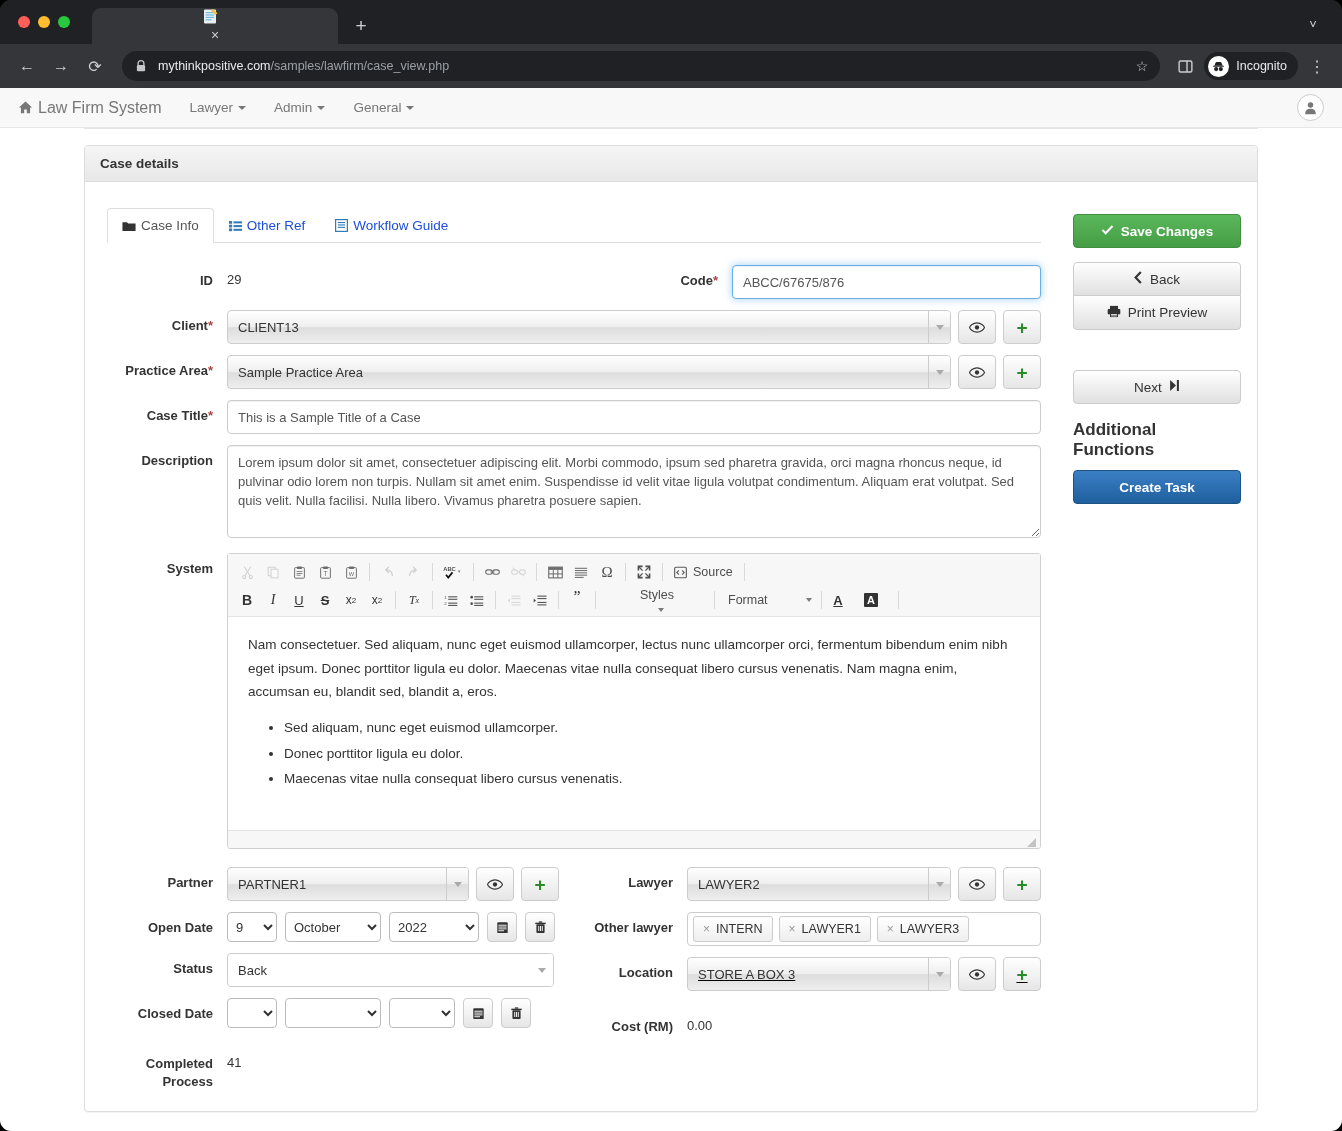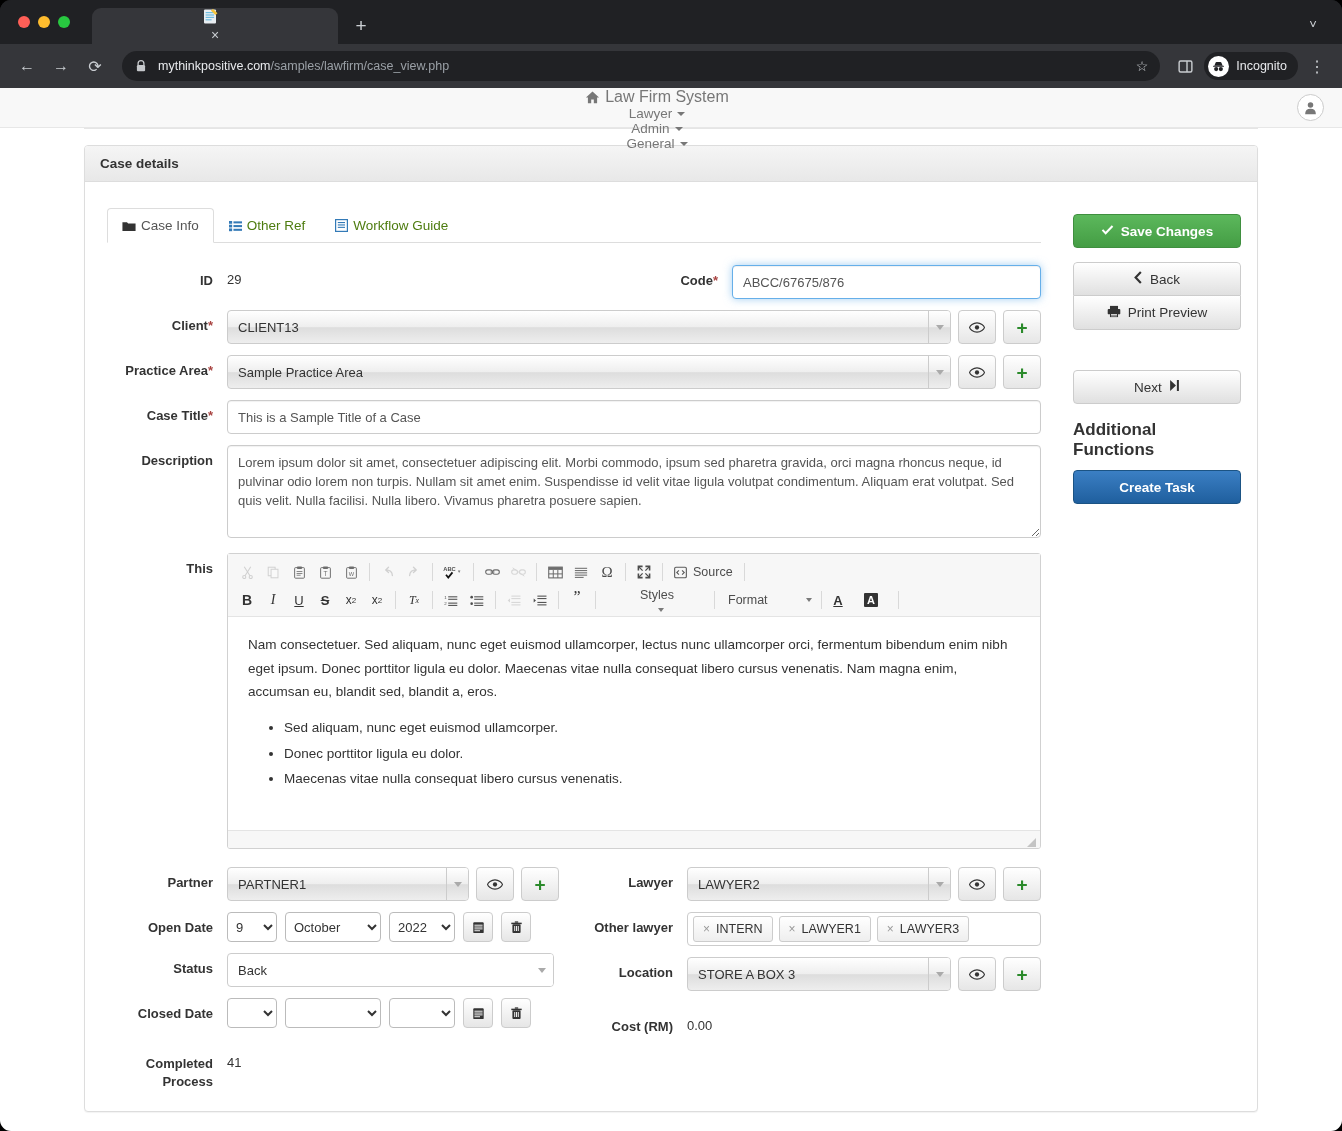--- a/index.html
+++ b/index.html
@@ -85,21 +85,21 @@
 
   
   .viewport {
     position:absolute; left:0; top:88px; width:1342px; height:1043px;
     background:#fff; overflow:hidden;
   }
 
   
   .navbar {
     height:40px; background:#f8f8f8; border-bottom:1px solid #e7e7e7;
-    display:flex; align-items:center; padding:0 18px; position:relative;flex-direction:column;
+    display:flex; align-items:center; padding:0 18px; position:relative;
   }
   .brand {
     font-size:16px; color:#777; display:flex; align-items:center;
     margin-right:28px; cursor:pointer; white-space:nowrap;
   }
   .brand .home-ic { margin-right:5px; display:flex; }
   .navitem {
     font-size:13.5px; color:#777; margin-right:28px; cursor:pointer;
     display:flex; align-items:center; white-space:nowrap;
   }
@@ -143,21 +143,21 @@
   .panel-body { padding:26px 22px 10px 22px; }
 
   
   .row-flex { display:flex; align-items:flex-start; }
   .col-main { width:934px; flex:0 0 auto; }
   .col-side { width:168px; flex:0 0 auto; margin-left:32px; padding-top:6px; }
 
   
   .navtabs { display:flex; border-bottom:1px solid #ddd; margin-bottom:22px; }
   .navtab {
-    padding:9px 14px; font-size:13.5px; color:#4d7c0f; cursor:pointer;
+    padding:9px 14px; font-size:13.5px; color:#1d4ed8; cursor:pointer;
     border:1px solid transparent; margin-bottom:-1px; border-radius:4px 4px 0 0;
     display:flex; align-items:center; white-space:nowrap;
   }
   .navtab.active { color:#555; background:#fff; border-color:#ddd #ddd #fff; cursor:default;}
   .navtab .tico { margin-right:5px; display:flex; align-items:center;}
 
   
   .fg { display:flex; align-items:flex-start; margin-bottom:11px; }
   .lbl {
     flex:0 0 auto; text-align:right; font-size:13px; font-weight:bold; color:#333;
@@ -497,21 +497,21 @@
               </div>
 
               <div class="fg">
                 <div class="lbl" style="width:120px;">Description</div>
                 <div class="ctl">
                   <textarea class="inp" style="">Lorem ipsum dolor sit amet, consectetuer adipiscing elit. Morbi commodo, ipsum sed pharetra gravida, orci magna rhoncus neque, id pulvinar odio lorem non turpis. Nullam sit amet enim. Suspendisse id velit vitae ligula volutpat condimentum. Aliquam erat volutpat. Sed quis velit. Nulla facilisi. Nulla libero. Vivamus pharetra posuere sapien.</textarea>
                 </div>
               </div>
 
               <div class="fg">
-                <div class="lbl" style="width:120px;">This</div>
+                <div class="lbl" style="width:120px;">System</div>
                 <div class="ctl">
                   <div class="cke">
                     <div class="cke-top">
 
                       <div class="cke-row">
                         <div class="cke-btn dis">
                           <svg viewBox="0 0 16 16" width="13" height="13">
                               <path d="M4 1 L11 12 M12 1 L5 12" stroke="#8a8a8a" stroke-width="1.3" fill="none"></path>
                               <circle cx="4" cy="13.6" r="1.9" fill="none" stroke="#8a8a8a" stroke-width="1.3"></circle>
                               <circle cx="12" cy="13.6" r="1.9" fill="none" stroke="#8a8a8a" stroke-width="1.3"></circle>
@@ -741,21 +741,21 @@
 
                   <div class="fg">
                     <div class="lbl" style="width:120px;">Open Date</div>
                     <div class="ctl" style="display:flex; align-items:center; gap:8px;">
                       <select class="nsel" style="width:50px;">
                         <option>9</option>
                       </select>
                       <select class="nsel" style="width:96px;">
                         <option>October</option>
                       </select>
-                      <select class="nsel" style="width:66px;">
+                      <select class="nsel" style="width:90px;">
                         <option>2022</option>
                       </select>
                       <div class="datebtn">
                         <svg viewBox="0 0 14 14" width="13" height="13">
                             <rect x="1.4" y="1.4" width="11.2" height="11.6" rx="1" fill="#333"></rect>
                             <rect x="2.6" y="4" width="8.8" height="1" fill="#fff"></rect>
                             <rect x="2.6" y="6" width="8.8" height="1" fill="#fff"></rect>
                             <rect x="2.6" y="8" width="8.8" height="1" fill="#fff"></rect>
                             <rect x="2.6" y="10" width="6" height="1" fill="#fff"></rect>
                           </svg>
@@ -868,21 +868,21 @@
                         <span class="tag">
                           <span class="x">×</span>
                           <span>LAWYER3</span>
                         </span>
                       </div>
                     </div>
                   </div>
 
                   <div class="fg">
                     <div class="lbl" style="width:128px;">Location</div>
-                    <div class="ctl" style="display:flex; align-items:flex-end;">
+                    <div class="ctl" style="display:flex; align-items:flex-end;text-decoration:underline;">
                       <div class="sel2">
                         <span class="s2txt">STORE A BOX 3</span>
                         <span class="s2arrow">
                             <i></i>
                           </span>
                       </div>
                       <div class="addon-btn">
                         <svg viewBox="0 0 18 12" width="16" height="11">
                             <path d="M9 .8C4.6.8 1.3 4 .6 6c.7 2 4 5.2 8.4 5.2S16.7 8 17.4 6C16.7 4 13.4.8 9 .8Z" fill="none" stroke="#333" stroke-width="1.2"></path>
                             <circle cx="9" cy="6" r="2.4" fill="#333"></circle>

